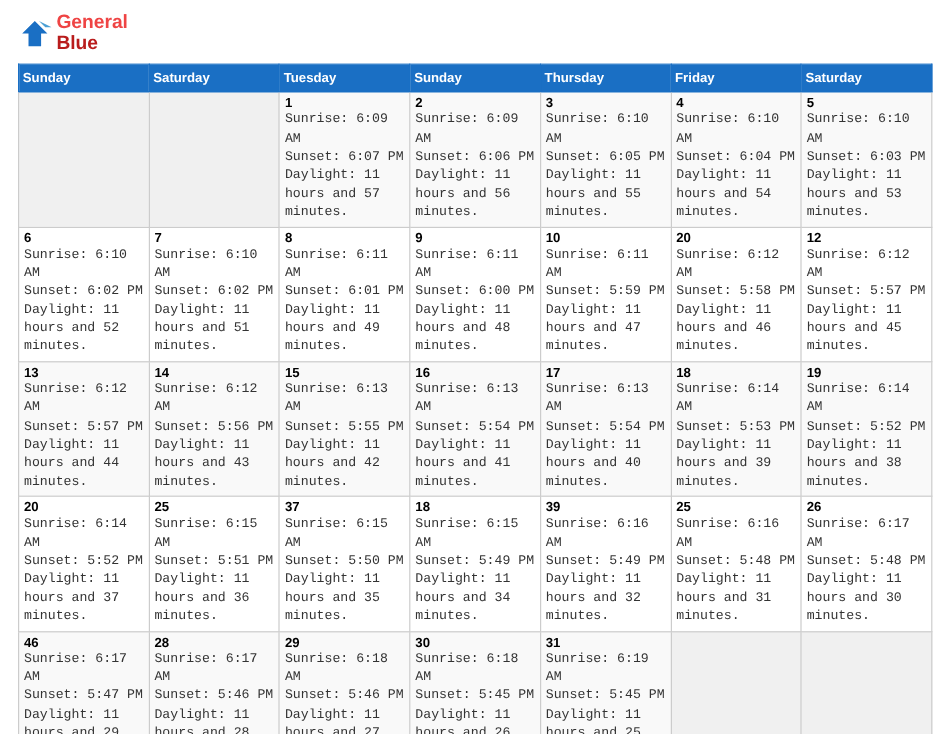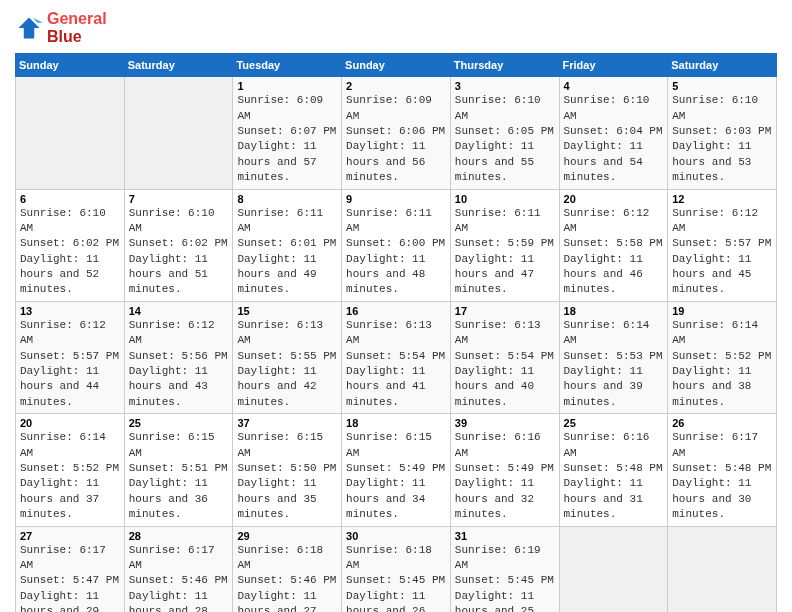--- a/index.html
+++ b/index.html
@@ -291,21 +291,21 @@
           </td>
           <td>
             <span class="day-num">26</span>
             <div class="day-info" style="white-space: pre-line;">Sunrise: 6:17 AM
 Sunset: 5:48 PM
 Daylight: 11 hours and 30 minutes.</div>
           </td>
         </tr>
         <tr>
           <td>
-            <span class="day-num">27</span>
+            <span class="day-num">46</span>
             <div class="day-info" style="white-space: pre-line;">Sunrise: 6:17 AM
 Sunset: 5:47 PM
 Daylight: 11 hours and 29 minutes.</div>
           </td>
           <td>
             <span class="day-num">28</span>
             <div class="day-info" style="white-space: pre-line;">Sunrise: 6:17 AM
 Sunset: 5:46 PM
 Daylight: 11 hours and 28 minutes.</div>
           </td>

